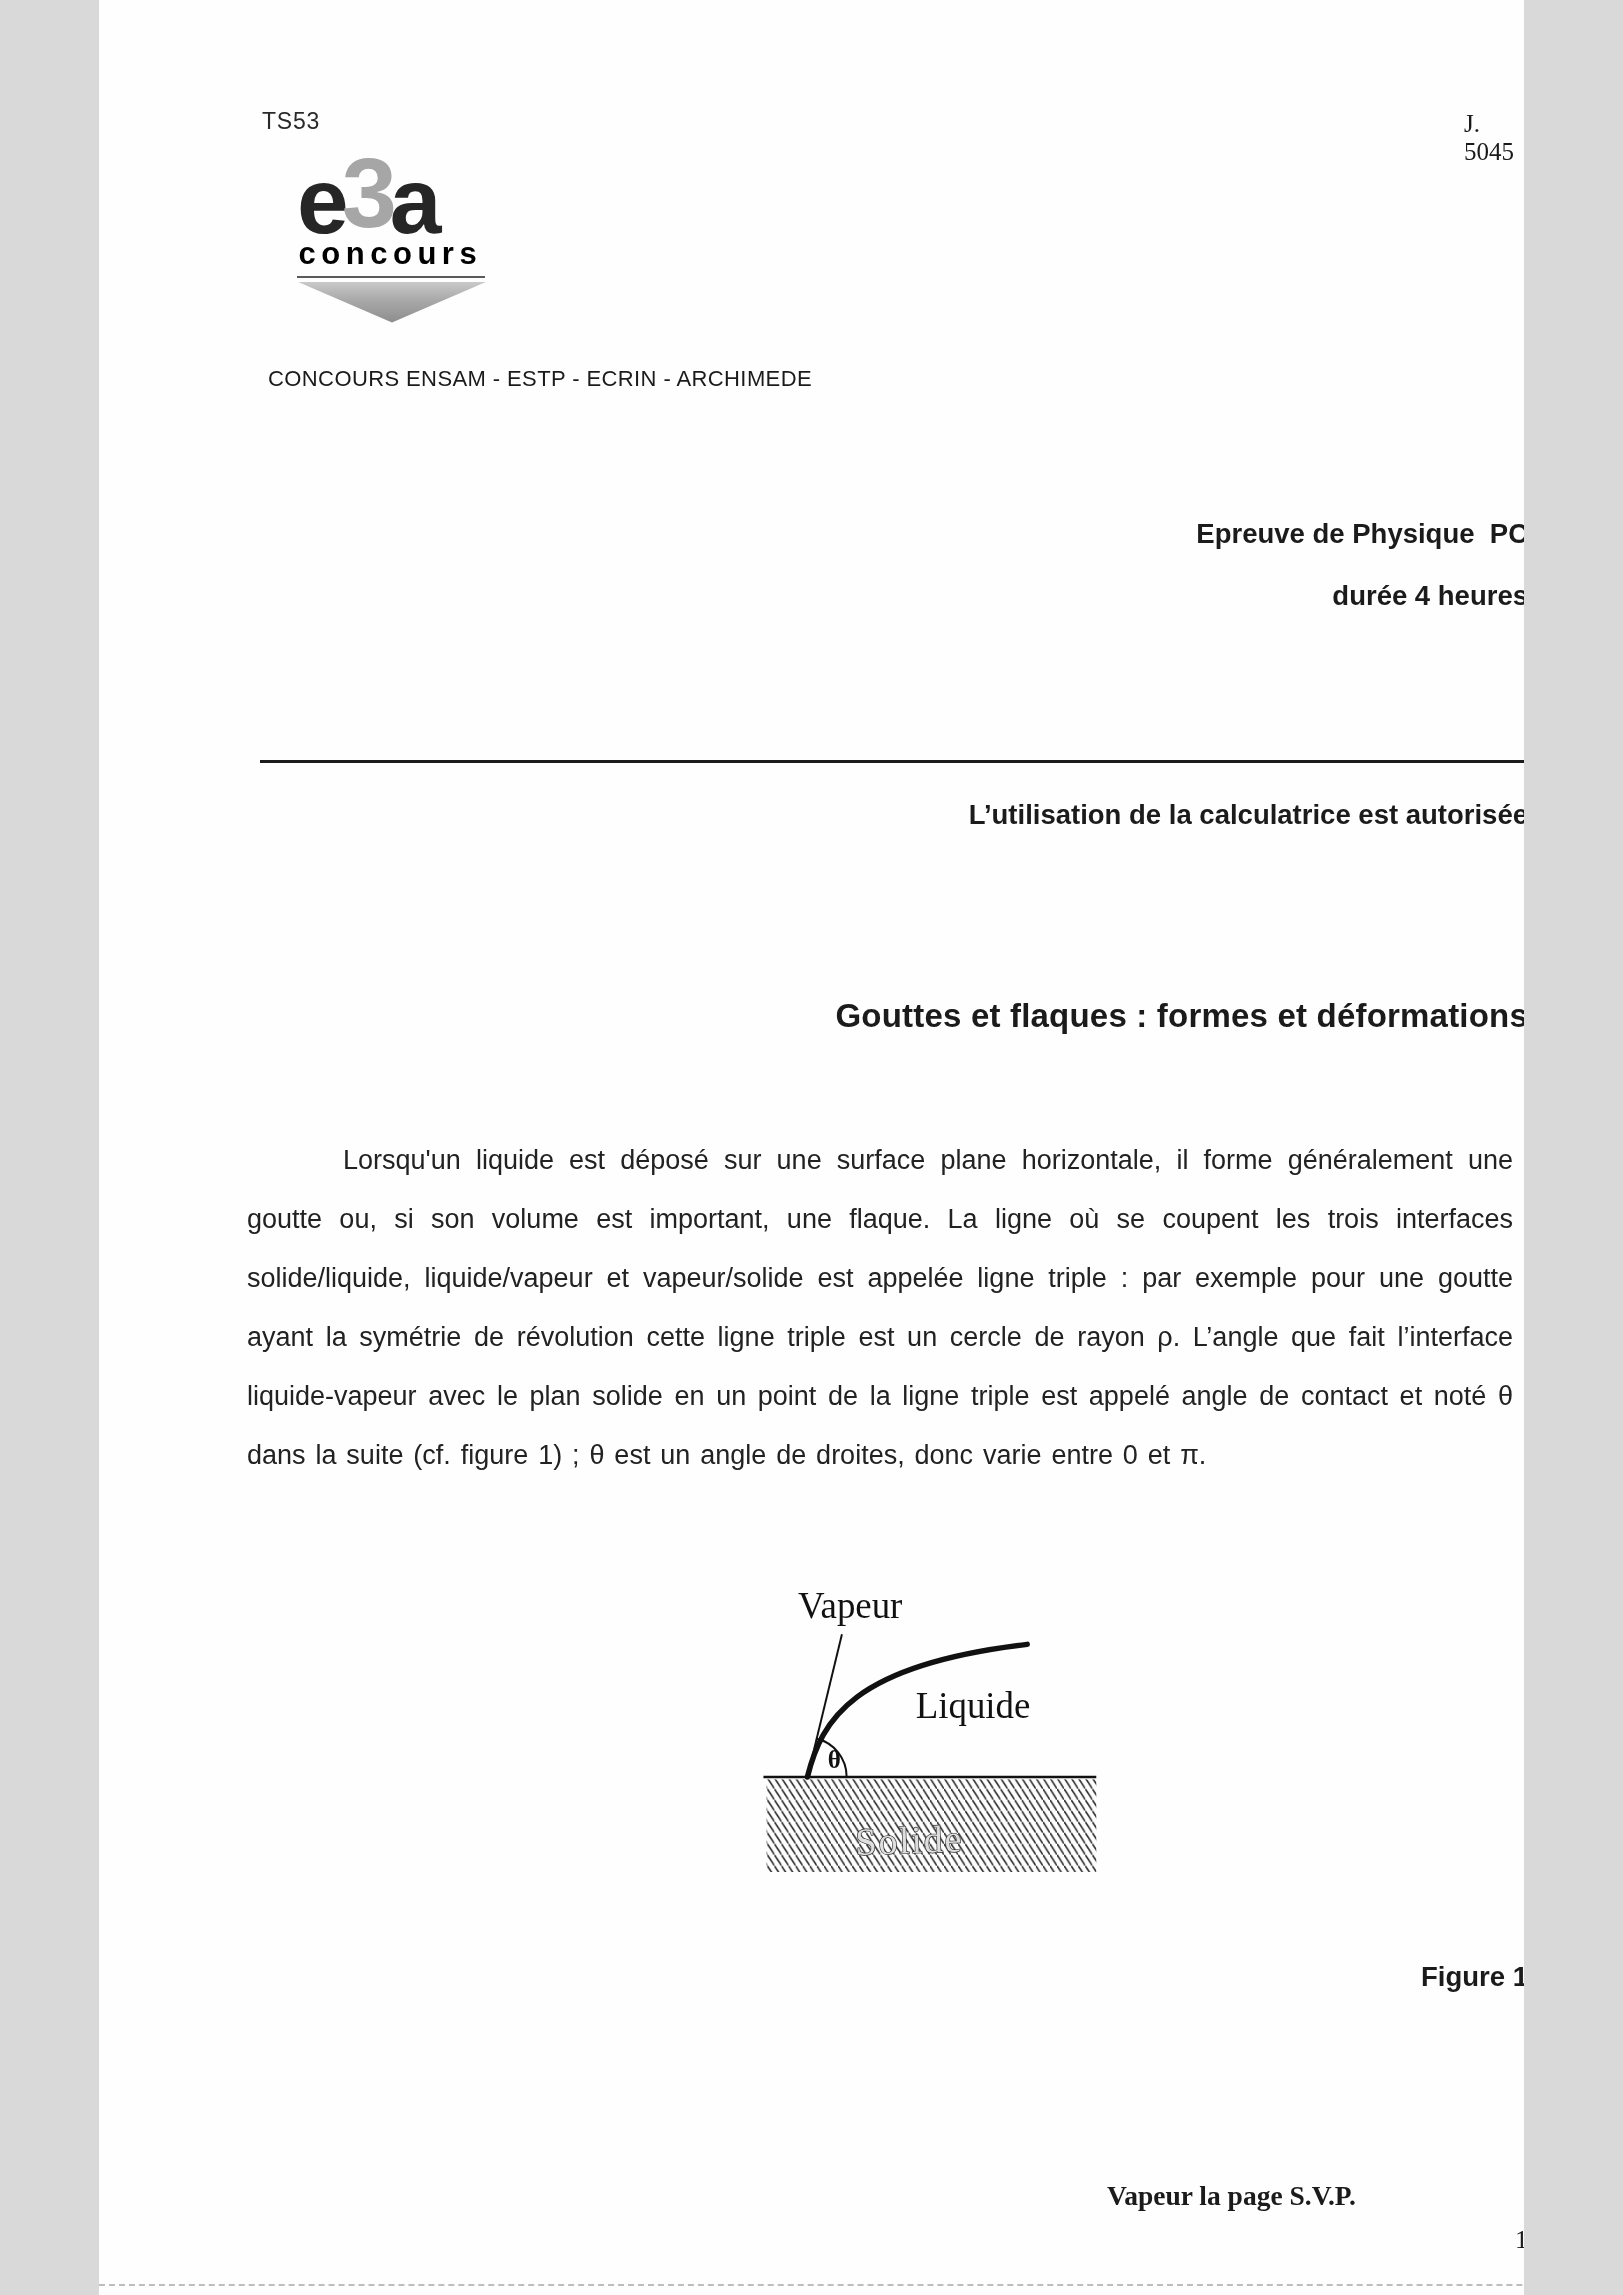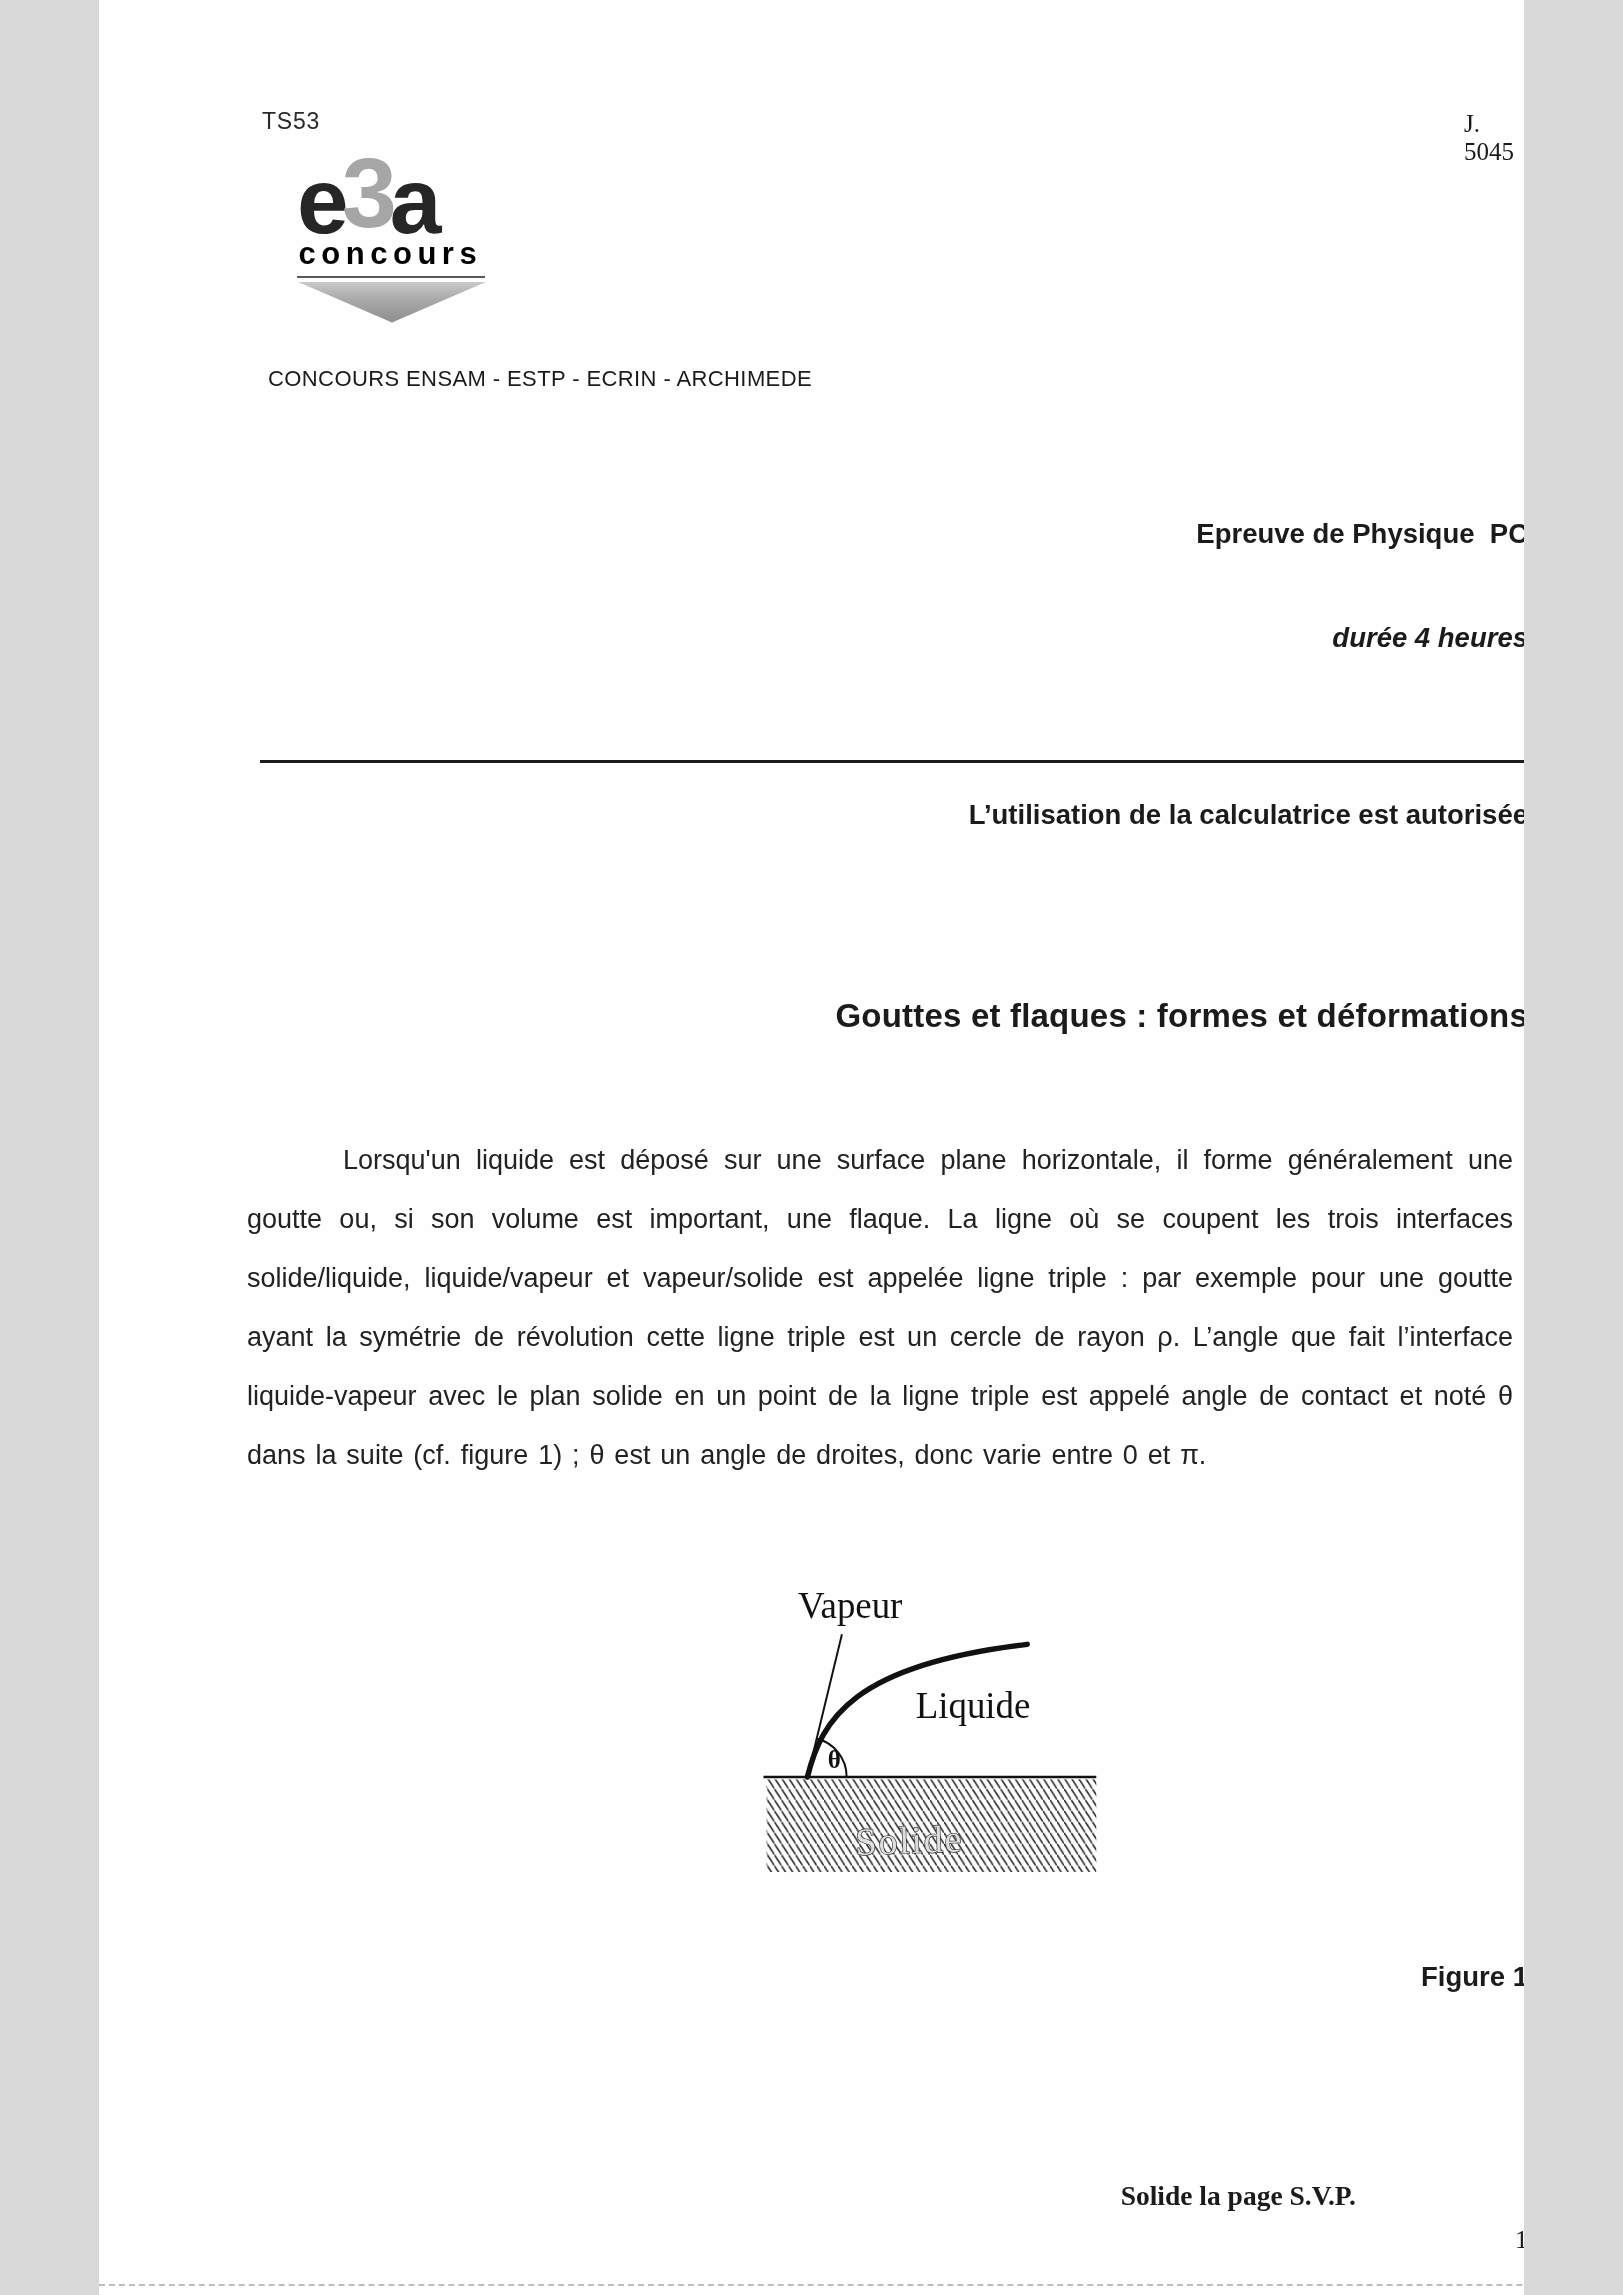--- a/index.html
+++ b/index.html
@@ -28,21 +28,21 @@
   .logo-arrow {
     width:190px; height:41px; margin-top:3.1px;
     background:linear-gradient(180deg,#c9c9c9 0%,#a8a8a8 45%,#8d8d8d 100%);
     clip-path:polygon(0 0,100% 0,50% 100%);
   }
 
   .concours-line { left:169px; top:366px; font-size:22px; font-weight:normal; letter-spacing:0.4px; }
 
   .centered-col { left:163px; width:1266px; text-align:right; }
   .epreuve { top:518px; font-size:27.5px; font-weight:bold; white-space:pre-wrap; }
-  .duree   { top:622px; font-size:27.5px; font-weight:bold;font-style:italic; }
+  .duree   { top:580px; font-size:27.5px; font-weight:bold; }
 
   .rule { left:161px; top:760px; width:1266px; height:3.1px; background:#1c1c1c; }
 
   .calc {
     top:799px; font-size:27.5px; font-weight:bold;
     text-decoration-thickness:2.4px; text-underline-offset:7px;
   }
 
   .main-title { top:997px; font-size:33px; font-weight:bold; letter-spacing:0.2px; }
 
@@ -111,19 +111,19 @@
     <path d="M 110 265 A 50 50 0 0 0 71 216" fill="none" stroke="#111" stroke-width="2.5"></path>
     <text class="theta-label" x="86" y="254">θ</text>
     <text class="fig-serif" x="198" y="190">Liquide</text>
     <rect x="8" y="268" width="420" height="118" fill="url(#hatch)"></rect>
     <text class="solide-label" x="190" y="362" text-anchor="middle" transform="rotate(-2 190 360)">Solide</text>
   </svg>
 
   <div class="abs centered-col fig-caption">Figure 1</div>
 
 
-  <div class="abs tournez">Solide la page S.V.P.</div>
+  <div class="abs tournez">Vapeur la page S.V.P.</div>
   <div class="abs centered-col pagenum">1</div>
 
   <div class="abs bottom-dash"></div>
 
 </div>
 
 
 </body></html>

